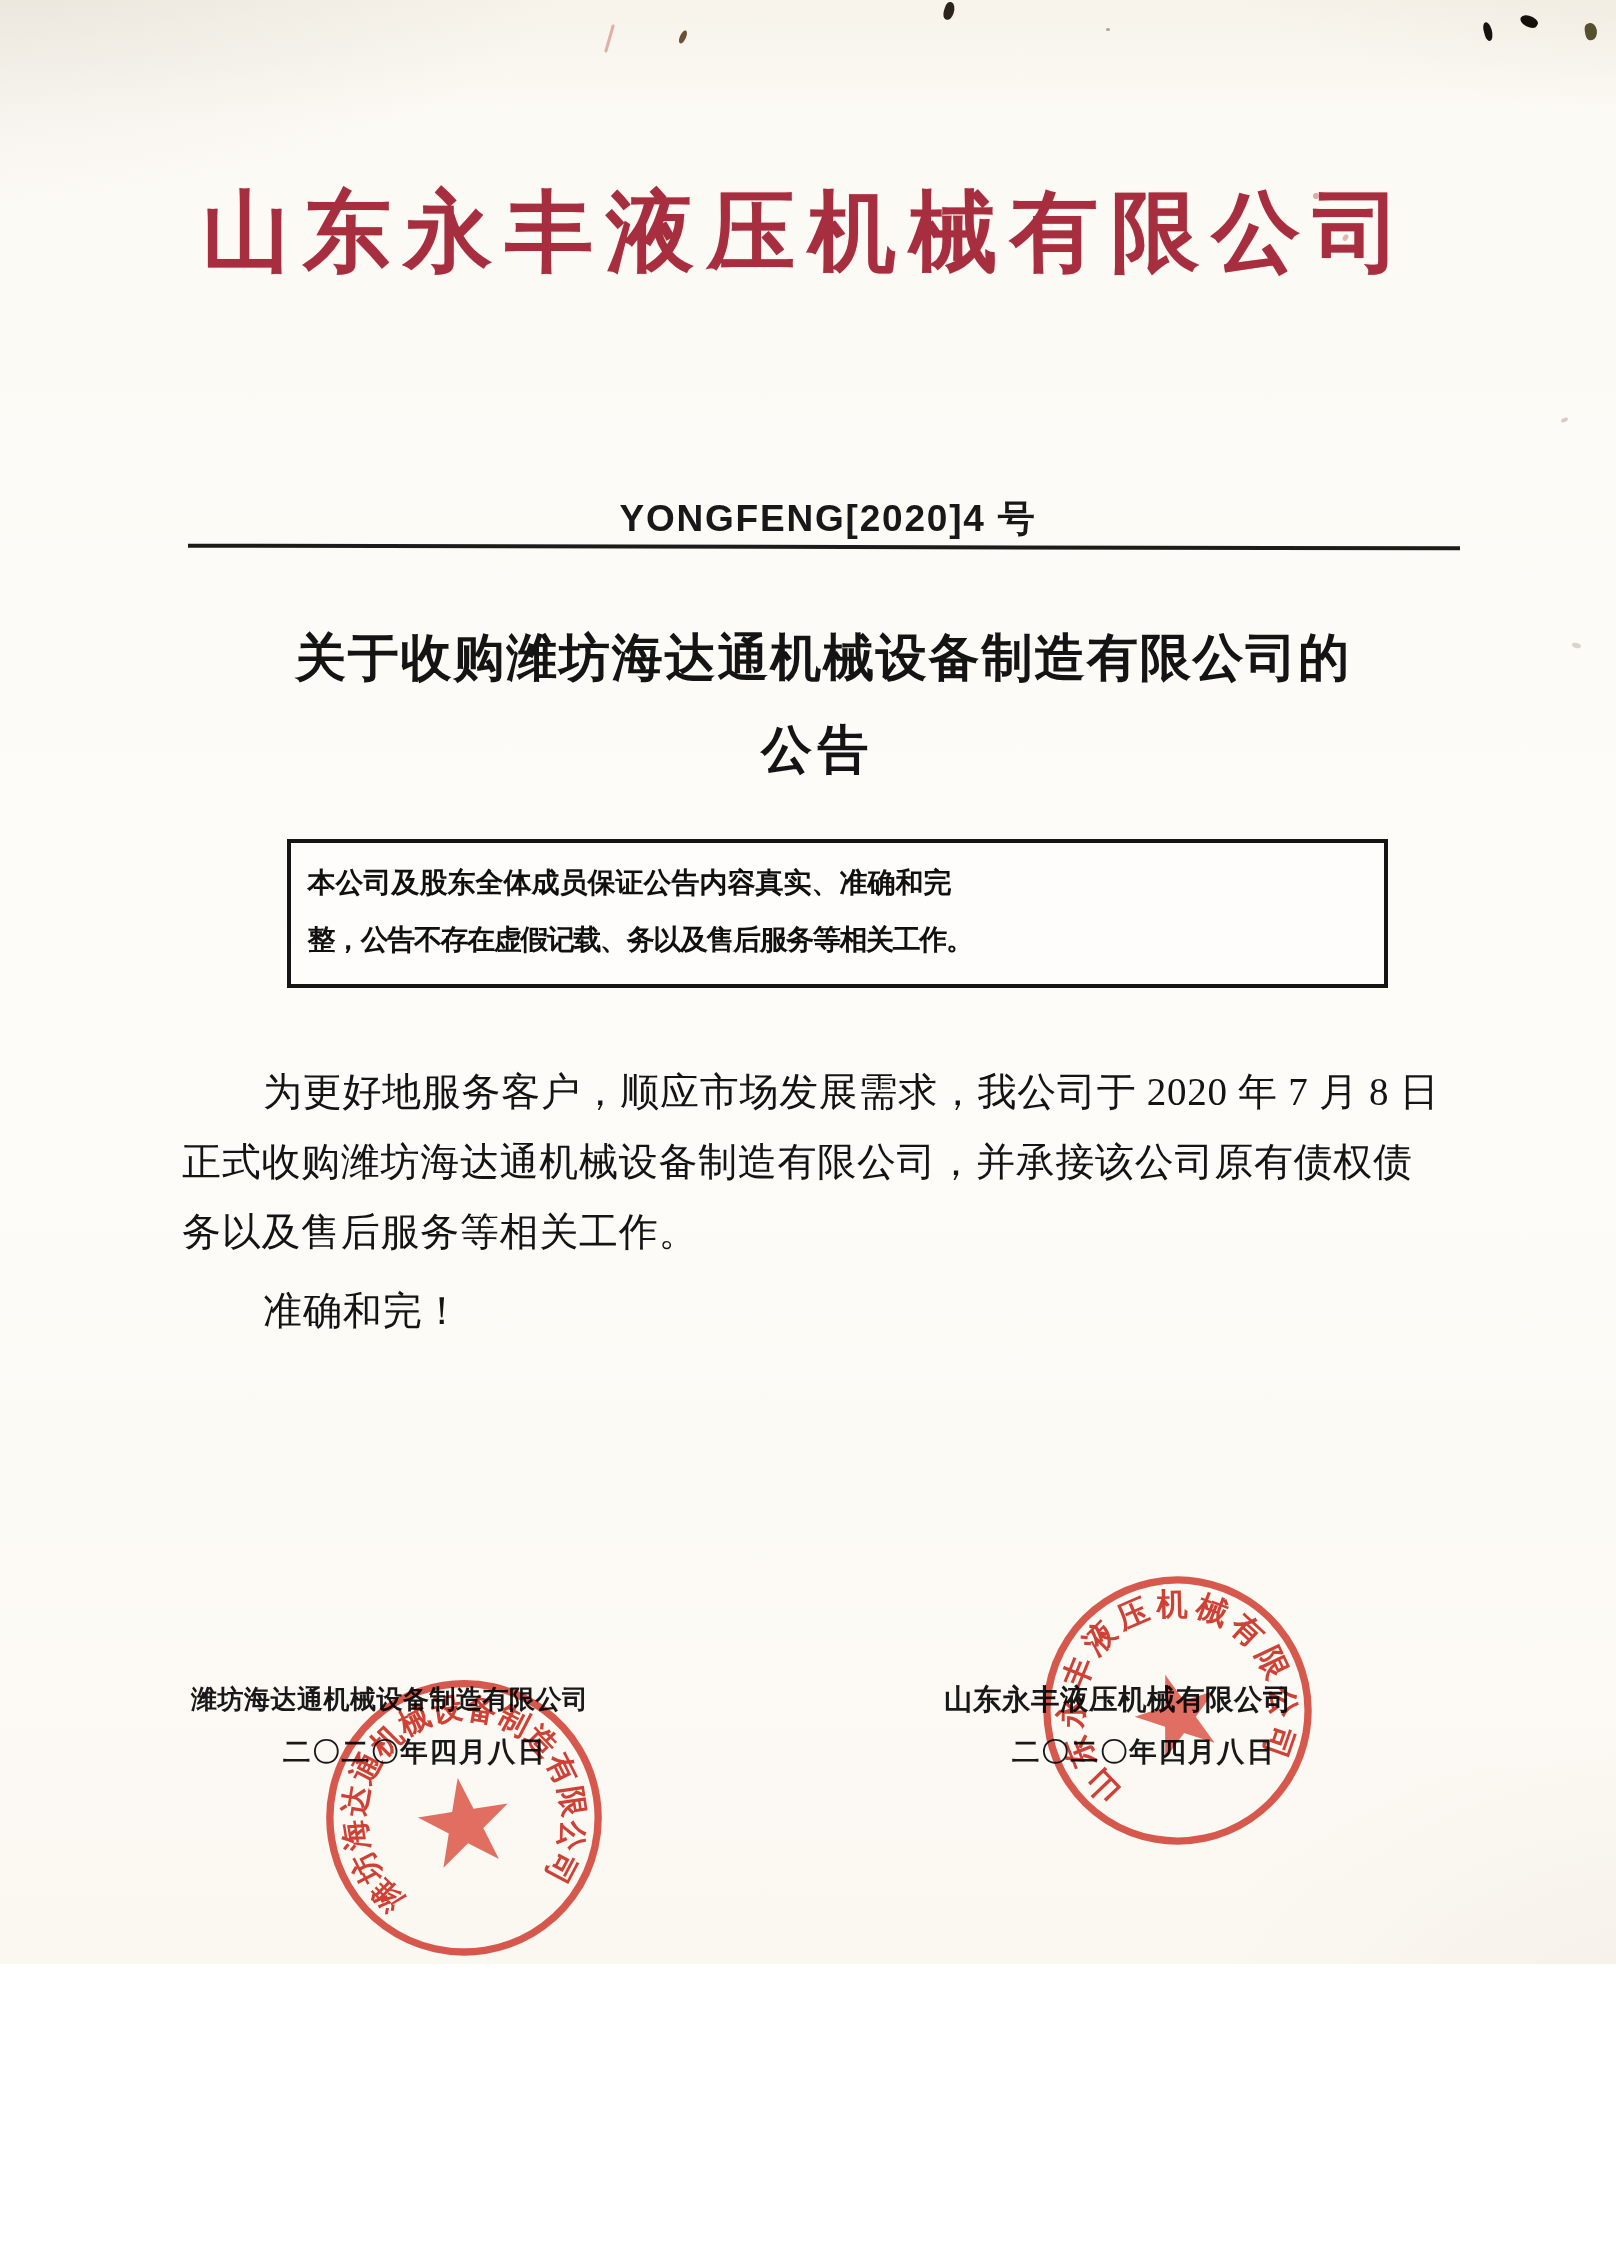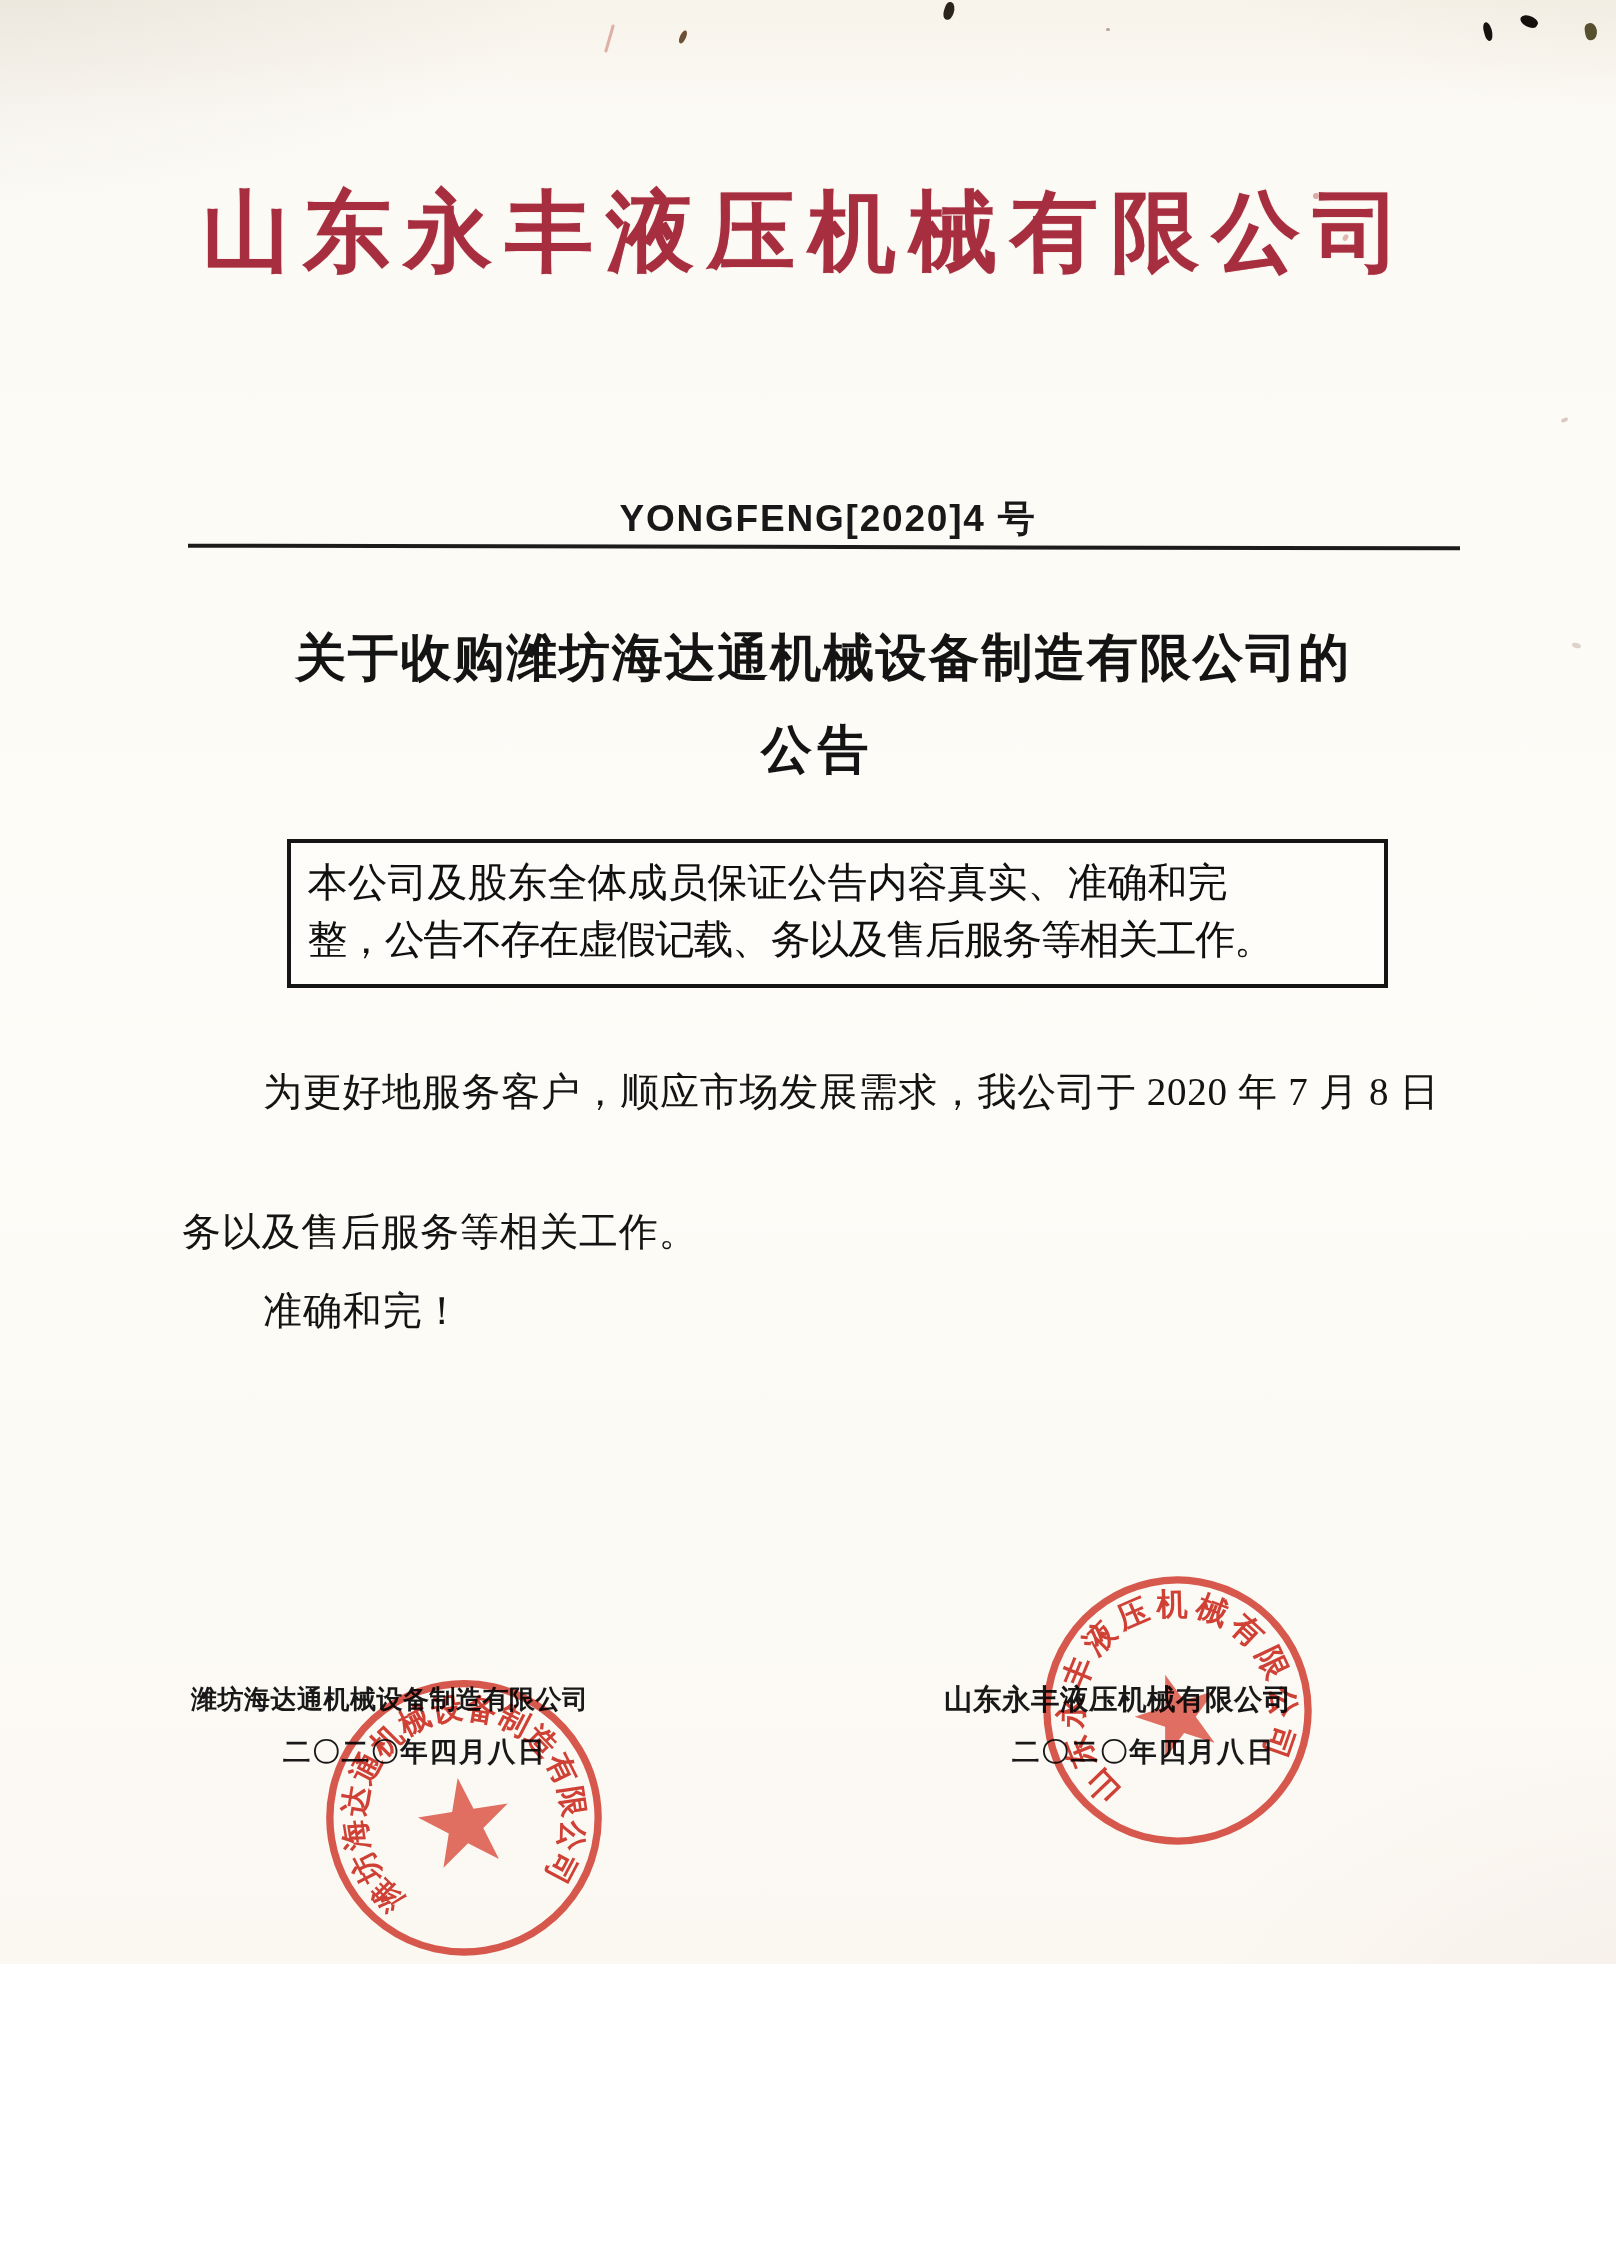--- a/index.html
+++ b/index.html
@@ -40,21 +40,21 @@
     top:716px;left:0;width:1635px;text-align:center;
     font-size:51px;font-weight:700;color:#141414;letter-spacing:5.5px;white-space:nowrap;
   }
   .noticebox{
     top:839px;left:287px;width:1062px;height:119px;
     border:4.6px solid #151515;background:rgba(255,255,255,0.35);
     padding:11px 14.7px 11px 16.5px;
   }
   .noticebox .ln{
     font-family:"Liberation Sans","DejaVu Sans",sans-serif;
-    font-weight:400;color:#101010;font-size:40px;line-height:57px;white-space:nowrap;
+    font-weight:700;color:#101010;font-size:28px;line-height:57px;white-space:nowrap;
   }
   .body-line{
     left:182px;width:1267px;font-size:39px;color:#141414;
     letter-spacing:0.7px;white-space:nowrap;
   }
   .bl1{top:1065px;padding-left:81px;}
   .bl2{top:1135px;}
   .bl3{top:1205px;}
   .closing{top:1284px;left:263px;font-size:39px;color:#141414;letter-spacing:0.9px;white-space:nowrap;}
   .sig{font-weight:700;color:#181818;white-space:nowrap;}
@@ -98,20 +98,21 @@
 
   <div class="abs h1">关于收购潍坊海达通机械设备制造有限公司的</div>
   <div class="abs h2">公告</div>
 
   <div class="abs noticebox">
     <div class="ln">本公司及股东全体成员保证公告内容真实、准确和完</div>
     <div class="ln" style="letter-spacing:-1.4px;">整，公告不存在虚假记载、务以及售后服务等相关工作。</div>
   </div>
 
   <div class="abs body-line bl1">为更好地服务客户，顺应市场发展需求，我公司于 2020 年 7 月 8 日</div>
+  <div class="abs body-line bl2">正式收购潍坊海达通机械设备制造有限公司，并承接该公司原有债权债</div>
   <div class="abs body-line bl3">务以及售后服务等相关工作。</div>
 
   <div class="abs closing">准确和完！</div>
 
   <div class="abs sig sigL1">潍坊海达通机械设备制造有限公司</div>
   <div class="abs sig sigL2">二〇二〇年四月八日</div>
   <div class="abs sig sigR1">山东永丰液压机械有限公司</div>
   <div class="abs sig sigR2">二〇二〇年四月八日</div>
 
   <svg class="abs stamp stampL" width="294" height="294" viewBox="0 0 320 320">

